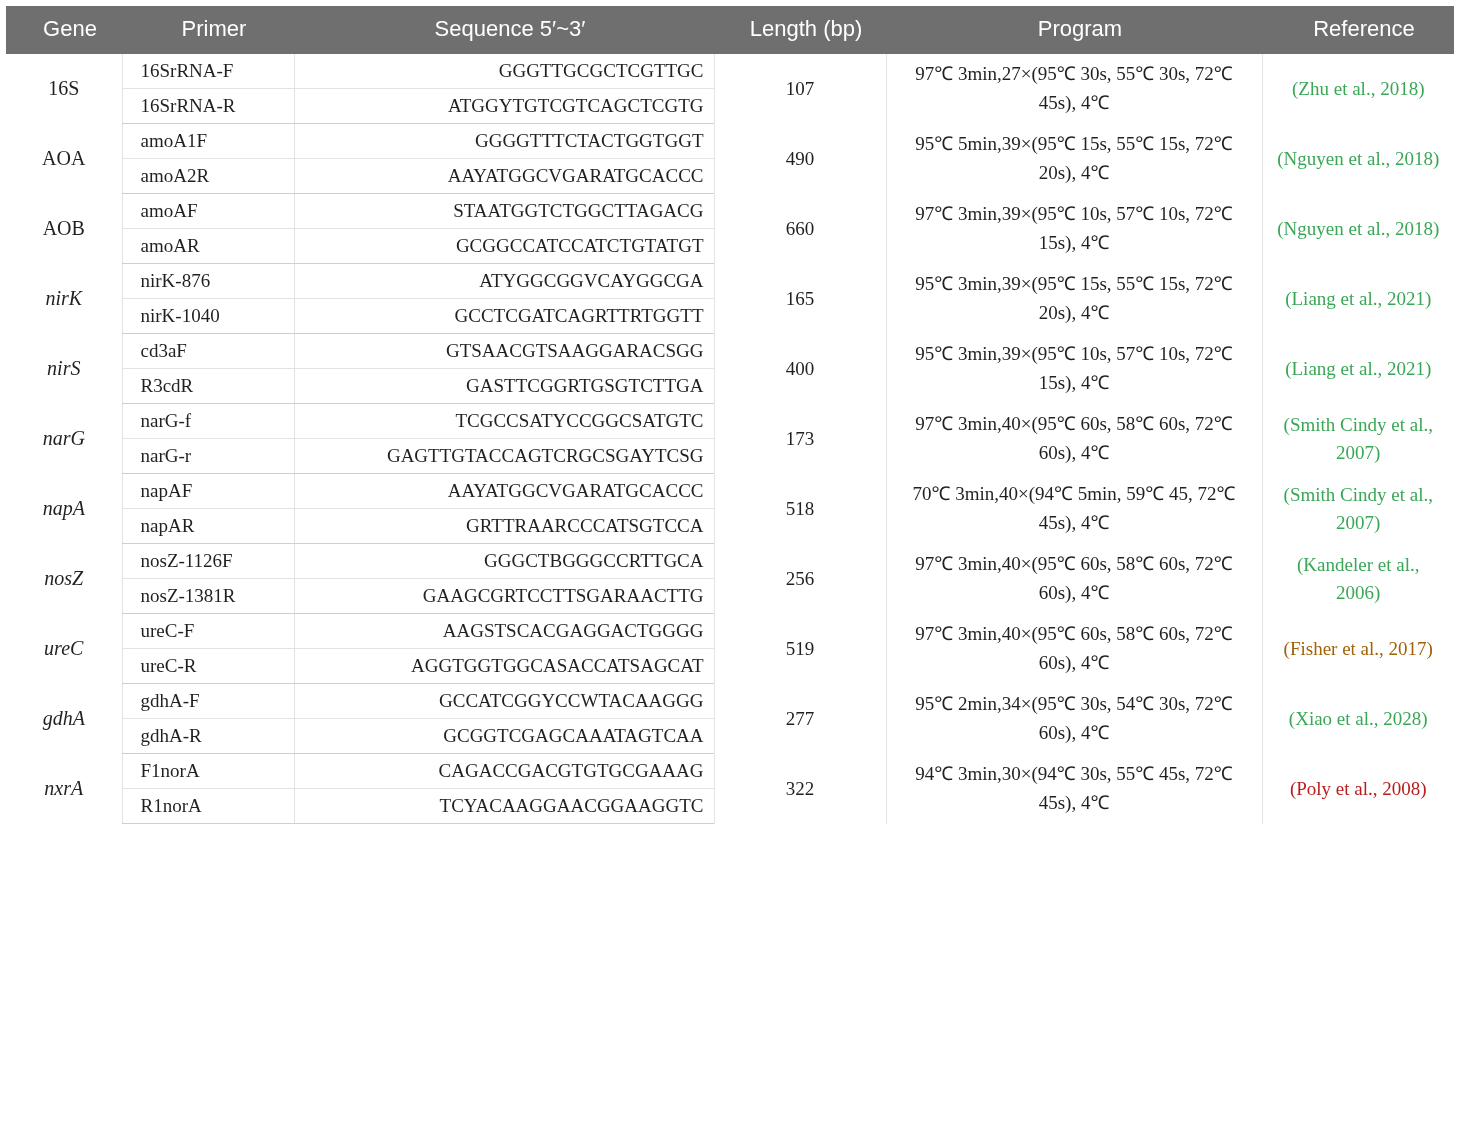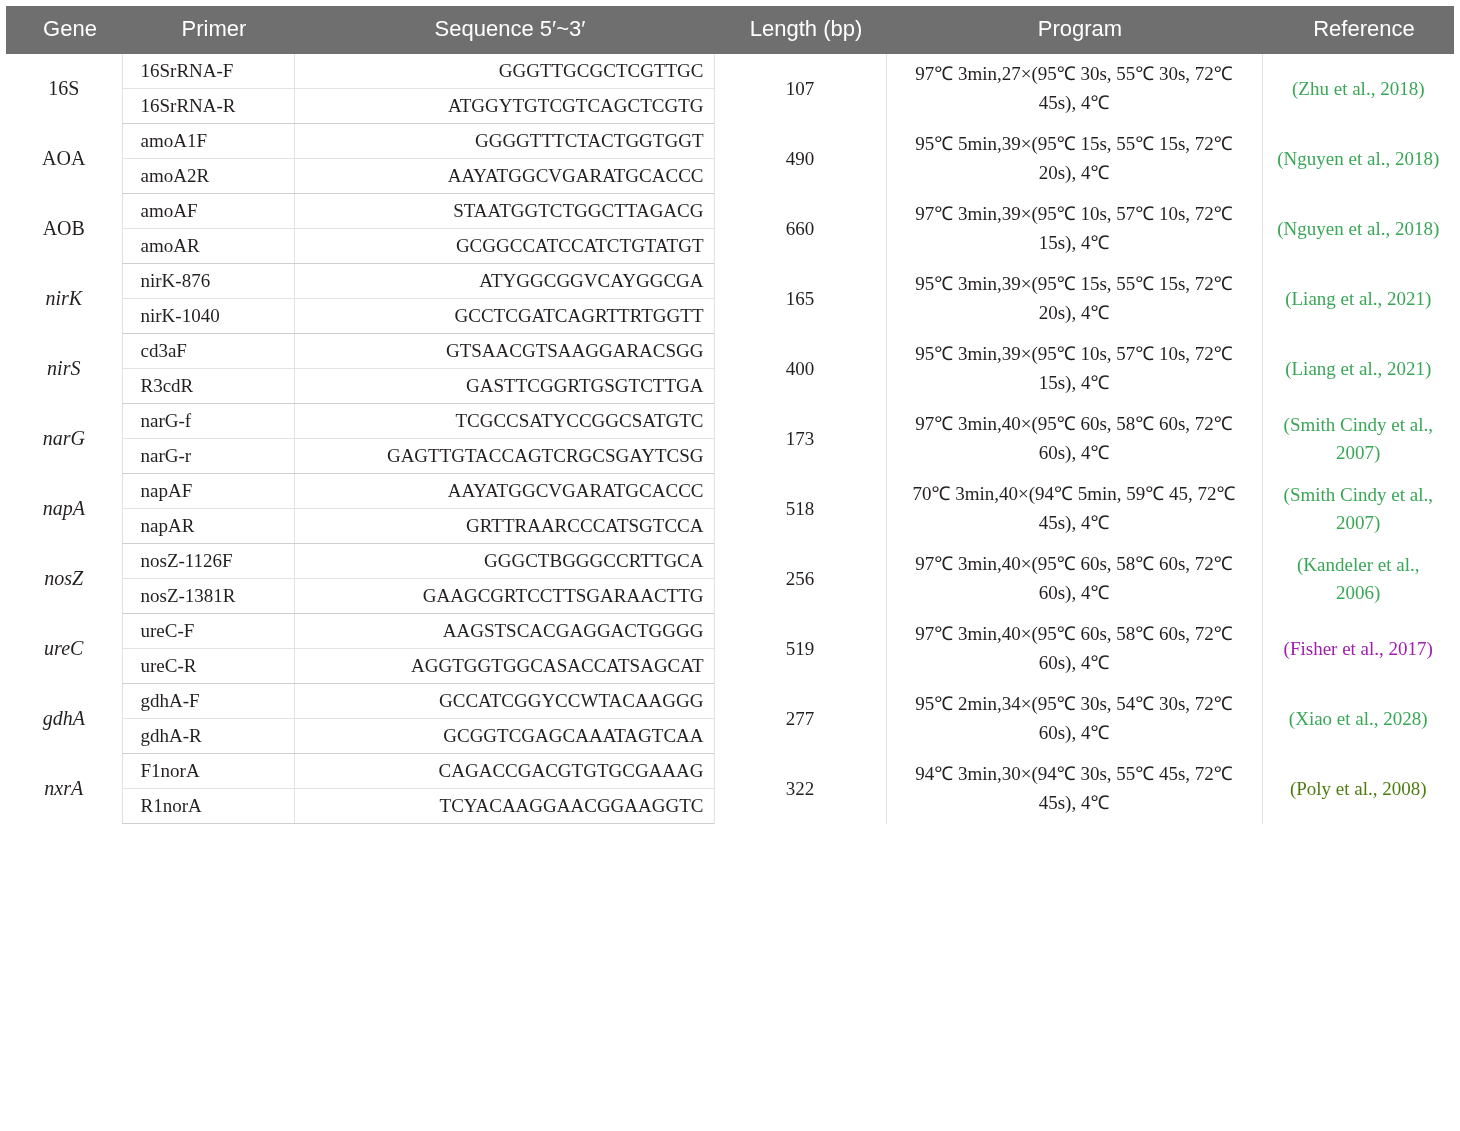--- a/index.html
+++ b/index.html
@@ -218,21 +218,21 @@
         <tr class="group-end">
           <td class="primer">nosZ-1381R</td>
           <td class="seq">GAAGCGRTCCTTSGARAACTTG</td>
         </tr>
         <tr class="group-first">
           <td class="gene italic" rowspan="2">ureC</td>
           <td class="primer">ureC-F</td>
           <td class="seq">AAGSTSCACGAGGACTGGGG</td>
           <td class="len" rowspan="2">519</td>
           <td class="prog" rowspan="2">97℃ 3min,40×(95℃ 60s, 58℃ 60s, 72℃ 60s), 4℃</td>
-          <td class="ref" rowspan="2" style="color: #a21caf;">(Fisher et al., 2017)</td>
+          <td class="ref" rowspan="2" style="color: #a16207;">(Fisher et al., 2017)</td>
         </tr>
         <tr class="group-end">
           <td class="primer">ureC-R</td>
           <td class="seq">AGGTGGTGGCASACCATSAGCAT</td>
         </tr>
         <tr class="group-first">
           <td class="gene italic" rowspan="2">gdhA</td>
           <td class="primer">gdhA-F</td>
           <td class="seq">GCCATCGGYCCWTACAAGGG</td>
           <td class="len" rowspan="2">277</td>
@@ -242,21 +242,21 @@
         <tr class="group-end">
           <td class="primer">gdhA-R</td>
           <td class="seq">GCGGTCGAGCAAATAGTCAA</td>
         </tr>
         <tr class="group-first">
           <td class="gene italic" rowspan="2">nxrA</td>
           <td class="primer">F1norA</td>
           <td class="seq">CAGACCGACGTGTGCGAAAG</td>
           <td class="len" rowspan="2">322</td>
           <td class="prog" rowspan="2">94℃ 3min,30×(94℃ 30s, 55℃ 45s, 72℃ 45s), 4℃</td>
-          <td class="ref" rowspan="2" style="color: #4d7c0f;">(Poly et al., 2008)</td>
+          <td class="ref" rowspan="2" style="color: #b91c1c;">(Poly et al., 2008)</td>
         </tr>
         <tr class="group-end last-row">
           <td class="primer">R1norA</td>
           <td class="seq">TCYACAAGGAACGGAAGGTC</td>
         </tr>
       </tbody>
   </table>
 </div>
 
 </body></html>

